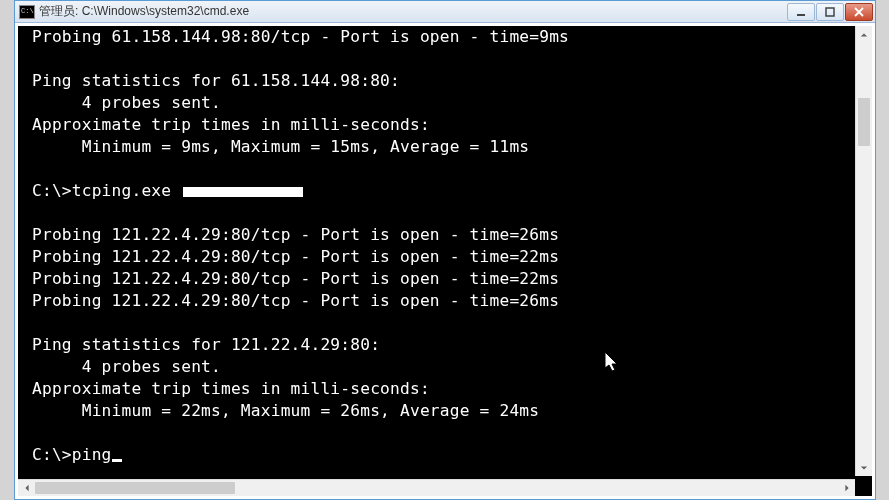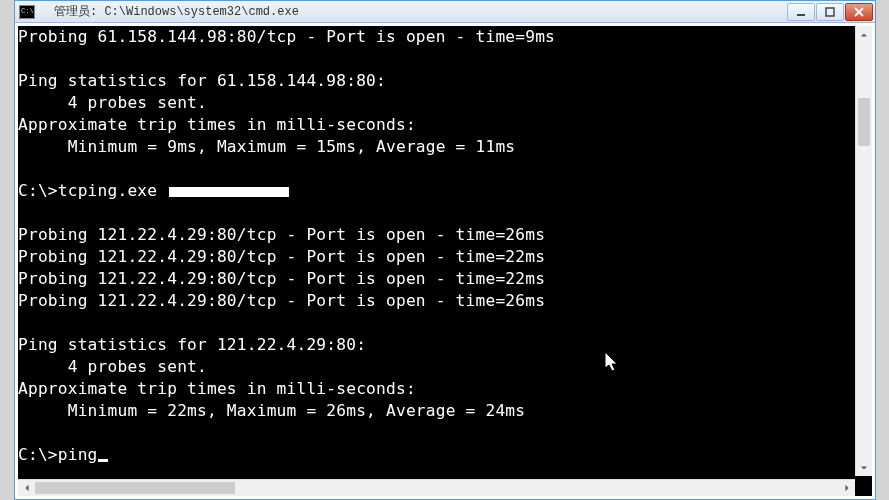--- a/index.html
+++ b/index.html
@@ -39,25 +39,24 @@
   }
   .titlebar .icon::after {
     content: "C:\\";
     color: #ccc;
     font-size: 7px;
     position: absolute;
     top: 1px;
     left: 1px;
   }
   .titlebar .title {
-    font-family: Liberation Mono, monospace;
+    font-family: Liberation Sans, sans-serif;
     font-size: 12px;
     color: #333;
     flex: 1;
-    margin-left: 15px;
   }
   .winbtns {
     display: flex;
     margin-right: 2px;
   }
   .winbtn {
     width: 28px;
     height: 18px;
     margin-left: 1px;
     border: 1px solid #9db8d6;
@@ -81,21 +80,21 @@
     flex-direction: column;
     position: relative;
   }
   .terminal {
     flex: 1;
     background: #000;
     color: #fff;
     font-family: "NSimSun", "SimSun", "Consolas", monospace;
     font-size: 16.2px;
     line-height: 22px;
-    padding: 0 0;
+    padding: 0 14px;
     white-space: pre;
     overflow: hidden;
     position: relative;
     letter-spacing: 0.2px;
   }
   .terminal .redact {
     display: inline-block;
     width: 120px;
     height: 10px;
     background: #fff;

